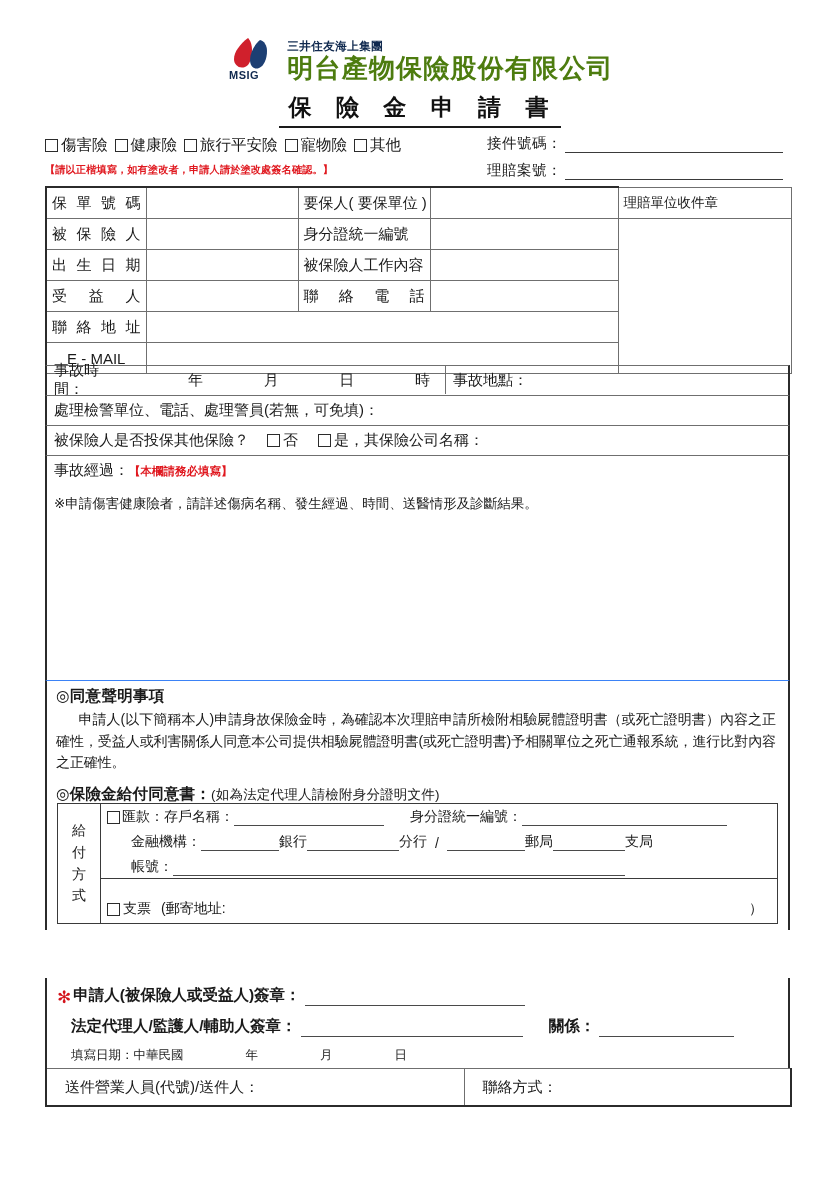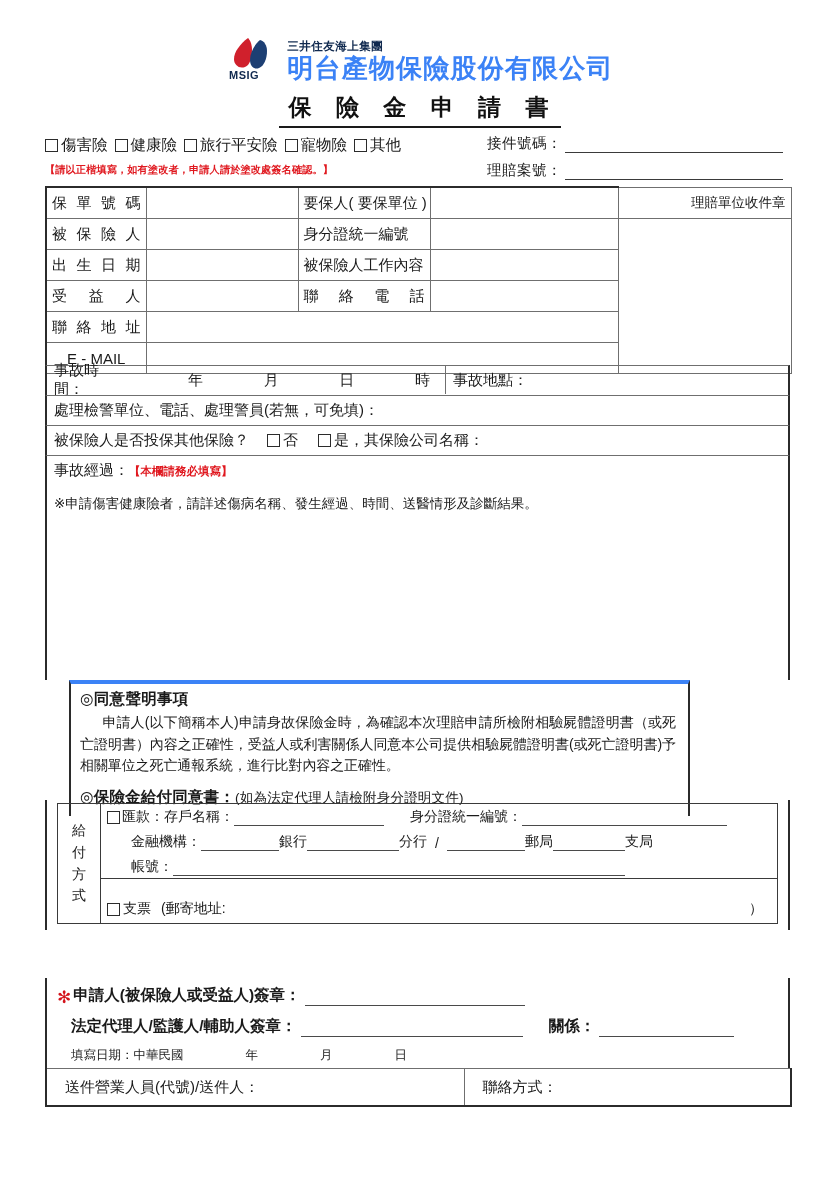--- a/index.html
+++ b/index.html
@@ -18,21 +18,21 @@
   .header{text-align:center;padding-top:34px;}
   .brandrow{display:flex;justify-content:center;align-items:flex-end;gap:9px;}
   .logo{width:52px;height:48px;position:relative;flex:none;}
   .logo svg{display:block;}
   .brandtext{text-align:left;line-height:1;}
   .brand-small{
     font-size:11.5px;font-weight:bold;color:#10294f;
     letter-spacing:.5px;margin-bottom:2px;
   }
   .brand-big{
-    font-size:26px;font-weight:bold;color:#3b82f6;
+    font-size:26px;font-weight:bold;color:#4d7c0f;
     letter-spacing:1.2px;line-height:1.05;
   }
   .doctitle{
     margin-top:10px;font-size:23px;font-weight:bold;letter-spacing:9px;
     display:inline-block;border-bottom:2.2px solid #1a1a1a;padding:0 4px 3px 10px;
     color:#111;
   }
 
   
   .typerow{
@@ -70,21 +70,21 @@
   }
   .tbl .outer-l{border-left:2px solid #2b2b2b;}
   .tbl .outer-t{border-top:2px solid #2b2b2b;}
   .lbl-cell{
     text-align:justify;text-align-last:justify;
     letter-spacing:0px;white-space:nowrap;
     padding-left:6px;padding-right:6px;
   }
   .lbl-cell2{white-space:nowrap;padding-left:5px;}
   .stampcell{
-    text-align:right;vertical-align:top;padding-top:5px;
+    text-align:left;vertical-align:top;padding-top:5px;
     border-left:2px solid #2b2b2b;border-right:2px solid #2b2b2b;
     border-top:2px solid #2b2b2b;border-bottom:2px solid #2b2b2b;
     font-size:13.5px;
   }
   .stampbody{
     border-left:2px solid #2b2b2b;border-right:2px solid #2b2b2b;
     border-bottom:2px solid #2b2b2b;border-top:none;
   }
 
   
@@ -98,24 +98,24 @@
   .rowpad{padding:5px 7px;}
   .ct{display:flex;align-items:center;height:28px;padding:0 7px;}
   .vdiv{border-left:1px solid #6f6f6f;margin-left:8px;}
   .spacer-md{width:62px;display:inline-block;}
 
   .red-inline{color:#e0181f;font-size:11.5px;font-weight:bold;}
   .note-sm{font-size:13.5px;}
 
   
   .consent{
-    position:absolute;left:45px;width:621px;box-sizing:border-box;
-    border-left:2px solid #2b2b2b;border-right:2px solid #2b2b2b;
-    border-top:4px solid #3b82f6;
-    padding:5px 12px 8px 9px;font-size:14px;margin-left:24px;
+    position:absolute;left:45px;width:745px;box-sizing:border-box;
+    border-left:2px solid #2b2b2b;border-right:2px solid #2b2b2b;
+    border-top:1px solid #3b82f6;
+    padding:5px 12px 8px 9px;font-size:14px;
   }
   .hd{font-weight:bold;font-size:15.5px;letter-spacing:.3px;}
   .ptxt{
     margin-top:2px;line-height:1.55;text-align:justify;
     text-indent:1.6em;font-size:14px;letter-spacing:-.1px;
   }
   .hd2{font-weight:bold;font-size:15.5px;letter-spacing:.2px;}
   .hd2 .sub{font-weight:normal;font-size:13.5px;}
 
   

